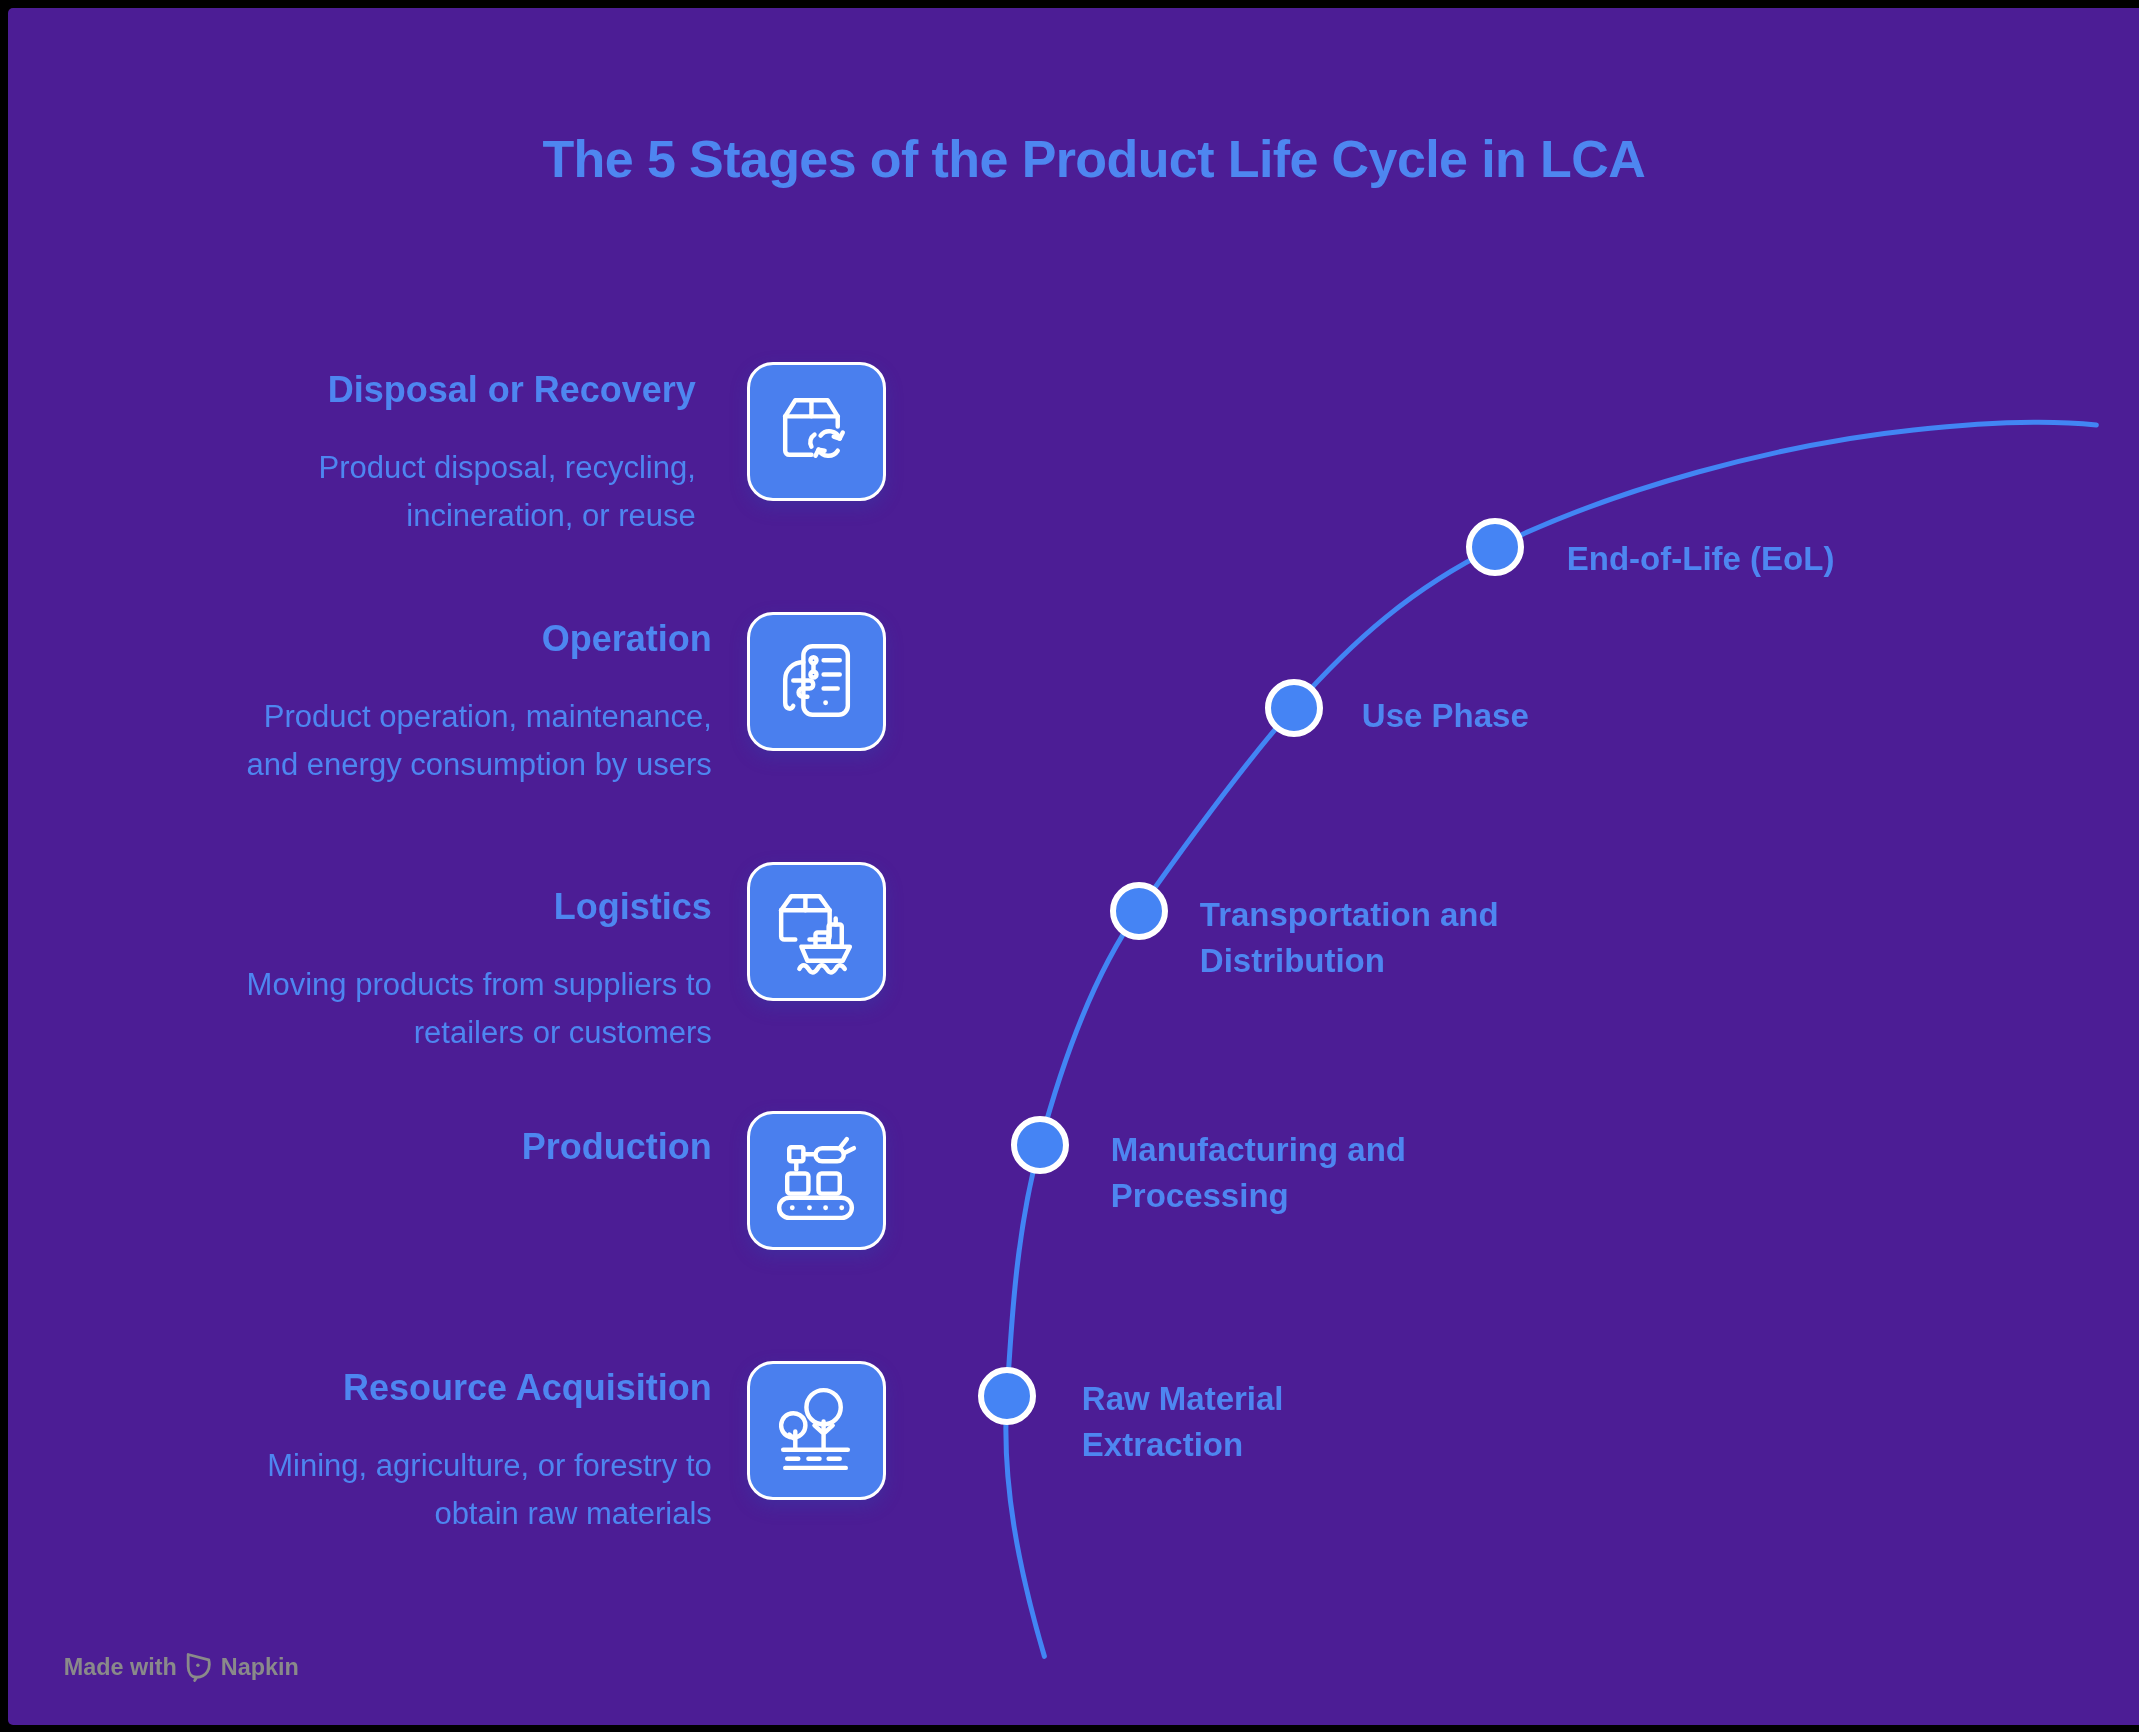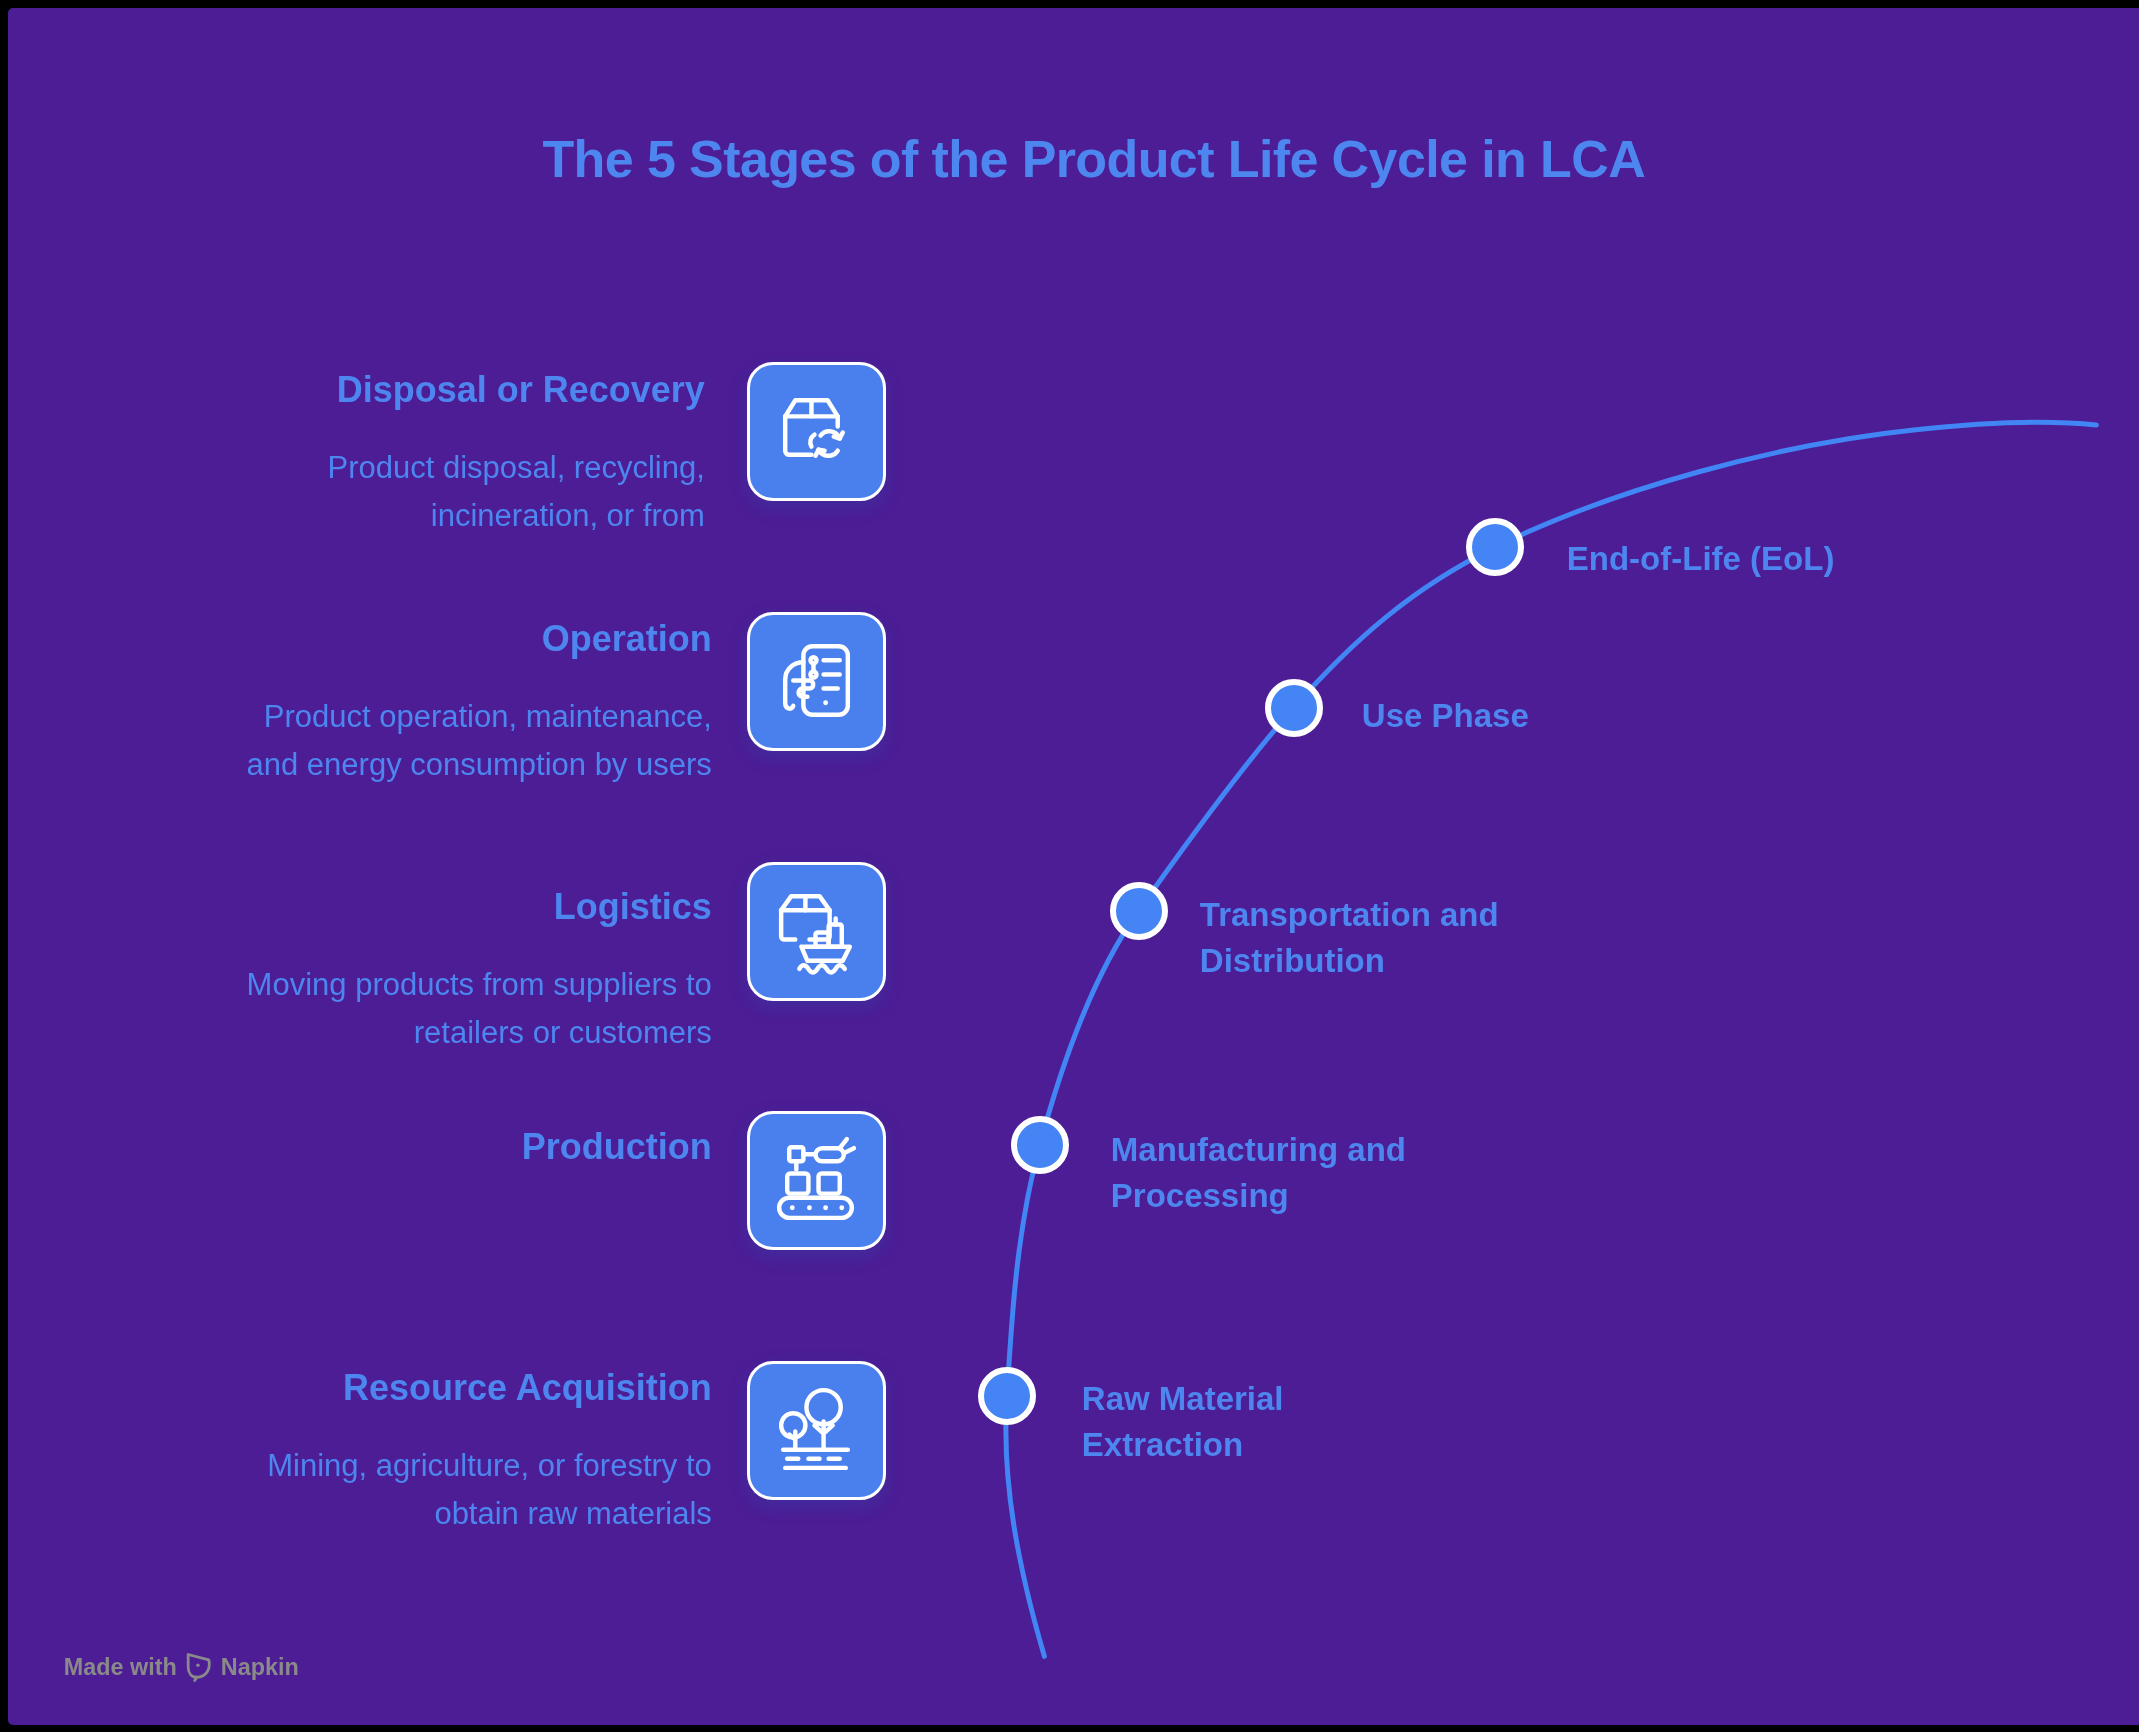--- a/index.html
+++ b/index.html
@@ -67,23 +67,23 @@
   <div class="node" style="left:1131px;top:903px;"></div>
   <div class="node" style="left:1286px;top:700px;"></div>
   <div class="node" style="left:1487px;top:539px;"></div>
 
   <div class="curve-label" style="left:1074px;top:1360px;width:279px;">Raw Material Extraction</div>
   <div class="curve-label" style="left:1103px;top:1111px;width:346px;">Manufacturing and Processing</div>
   <div class="curve-label" style="left:1192px;top:876px;width:346px;">Transportation and Distribution</div>
   <div class="curve-label" style="left:1354px;top:677px;width:390px;">Use Phase</div>
   <div class="curve-label" style="left:1559px;top:520px;width:446px;">End-of-Life (EoL)</div>
 
-  <div class="stage" style="left:190px;top:358px;text-align:right;">
+  <div class="stage" style="left:181px;top:358px;text-align:right;">
     <div class="stage-title">Disposal or Recovery</div>
-    <div class="stage-desc">Product disposal, recycling, incineration, or from</div>
+    <div class="stage-desc">Product disposal, recycling, incineration, or reuse</div>
   </div>
   <div class="stage" style="left:197px;top:607px;">
     <div class="stage-title">Operation</div>
     <div class="stage-desc">Product operation, maintenance, and energy consumption by users</div>
   </div>
   <div class="stage" style="left:197px;top:875px;">
     <div class="stage-title">Logistics</div>
     <div class="stage-desc">Moving products from suppliers to retailers or customers</div>
   </div>
   <div class="stage" style="left:197px;top:1107px;margin-top:8px;">

